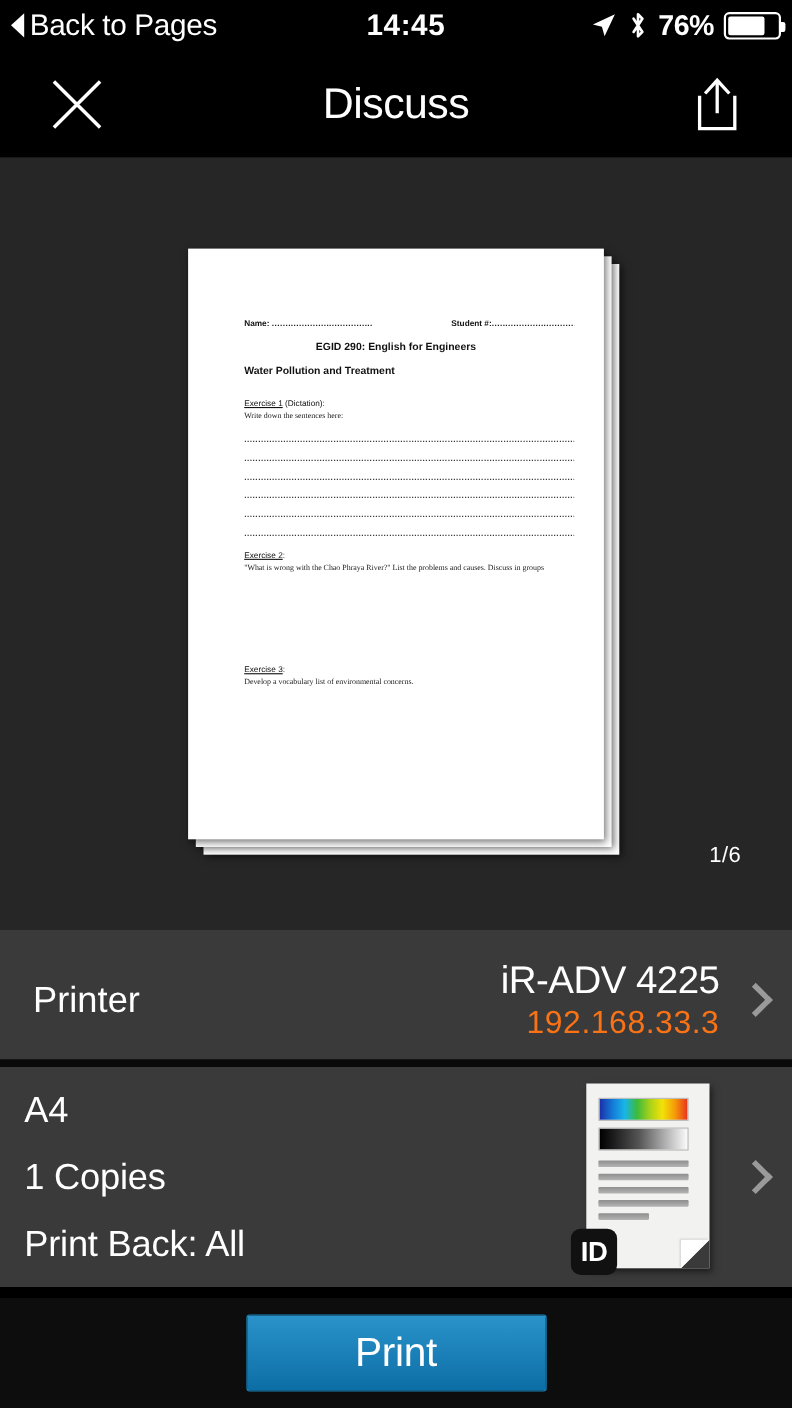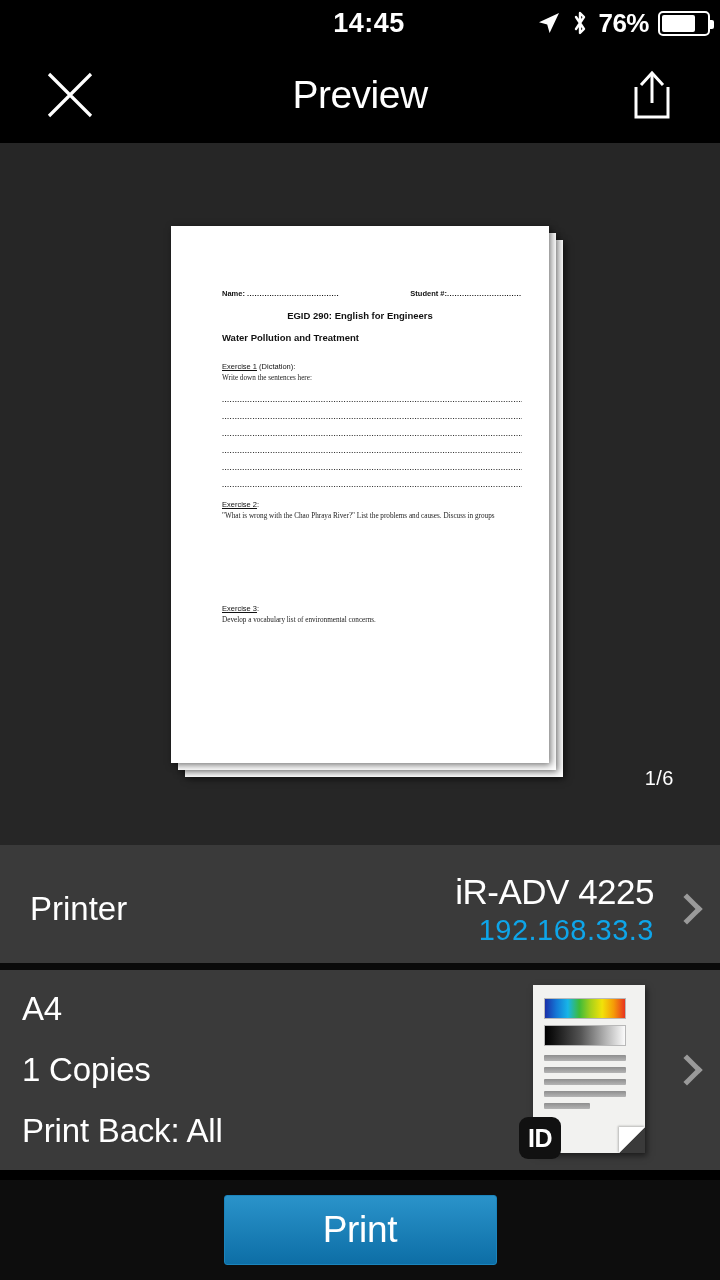--- a/index.html
+++ b/index.html
@@ -160,21 +160,21 @@
   .panel-gap { height:7px; background:#0a0a0a; width:100%; }
 
   .printer-panel { height:118px; padding:10px 26px 0 30px; }
   .printer-label { color:#fff; font-size:33px; }
   .printer-right {
     margin-left:auto; text-align:right;
     display:flex; flex-direction:column; gap:2px;
     margin-right:20px;
   }
   .printer-name { color:#fff; font-size:35px; letter-spacing:-0.5px; }
-  .printer-ip   { color:#0ea5e9; font-size:29px; letter-spacing:0.5px; }
+  .printer-ip   { color:#f97316; font-size:29px; letter-spacing:0.5px; }
 
   .chev {
     width:20px; height:34px;
     position:relative; flex:none;
   }
   .chev::before {
     content:""; position:absolute;
     left:2px; top:6px;
     width:17px; height:17px;
     border-top:5px solid #9a9a9a;
@@ -258,20 +258,24 @@
     color:#fff; font-size:37px;
     display:flex; align-items:center; justify-content:center;
     cursor:pointer;
     letter-spacing:-0.3px;
   }
 </style>
 </head>
 <body>
 
 <div class="statusbar">
+  <div class="sb-left">
+    <div class="sb-back-tri"></div>
+    <span class="sb-back-label">Back to Pages</span>
+  </div>
   <div class="sb-time">14:45</div>
   <div class="sb-right">
     <svg width="26" height="26" viewBox="0 0 26 26">
       <path d="M23 3 L3 12.2 L11.2 14.4 L13.6 23 Z" fill="#fff"></path>
     </svg>
     <svg width="18" height="27" viewBox="0 0 18 27">
       <path d="M5 7 L13 19 L9 23 L9 3 L13 7 L5 19" stroke="#fff" stroke-width="2.4" fill="none" stroke-linejoin="round" stroke-linecap="round"></path>
     </svg>
     <span class="sb-pct">76%</span>
     <div class="batt">
@@ -279,21 +283,21 @@
     </div>
   </div>
 </div>
 
 <div class="navbar">
   <div class="nav-close">
     <svg width="52" height="52" viewBox="0 0 52 52">
       <path d="M5 5 L47 47 M47 5 L5 47" stroke="#fff" stroke-width="3.2" fill="none" stroke-linecap="butt"></path>
     </svg>
   </div>
-  <div class="nav-title">Preview</div>
+  <div class="nav-title">Discuss</div>
   <div class="nav-share">
     <svg width="46" height="54" viewBox="0 0 46 54">
       <path d="M7 19 L7 49 L39 49 L39 19" stroke="#fff" stroke-width="3" fill="none"></path>
       <path d="M23 35 L23 6" stroke="#fff" stroke-width="3" fill="none"></path>
       <path d="M12 17 L23 5 L34 17" stroke="#fff" stroke-width="3" fill="none" stroke-linejoin="miter"></path>
     </svg>
   </div>
 </div>
 
 <div class="preview">

